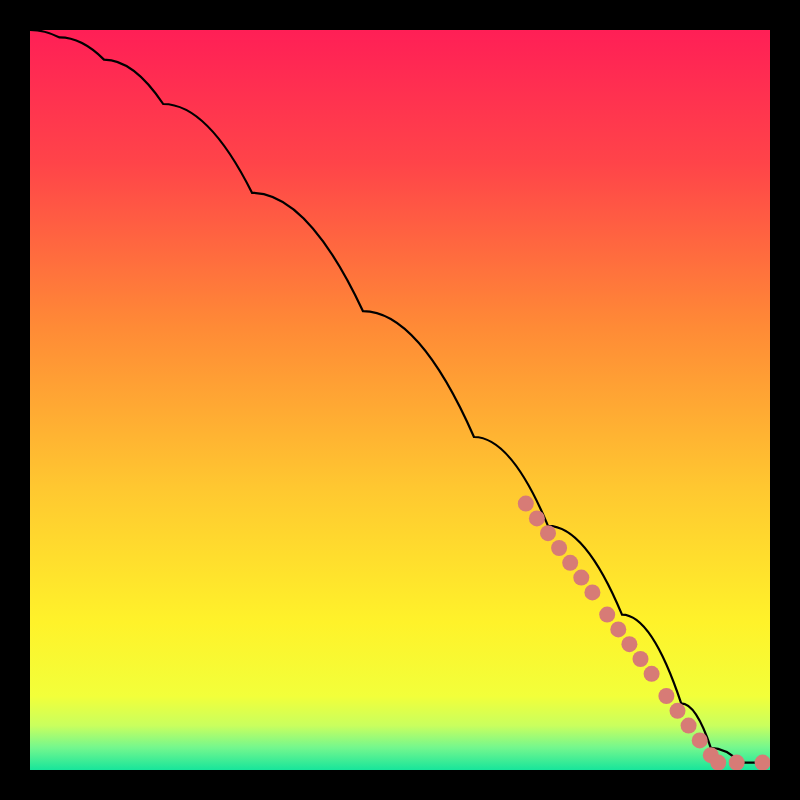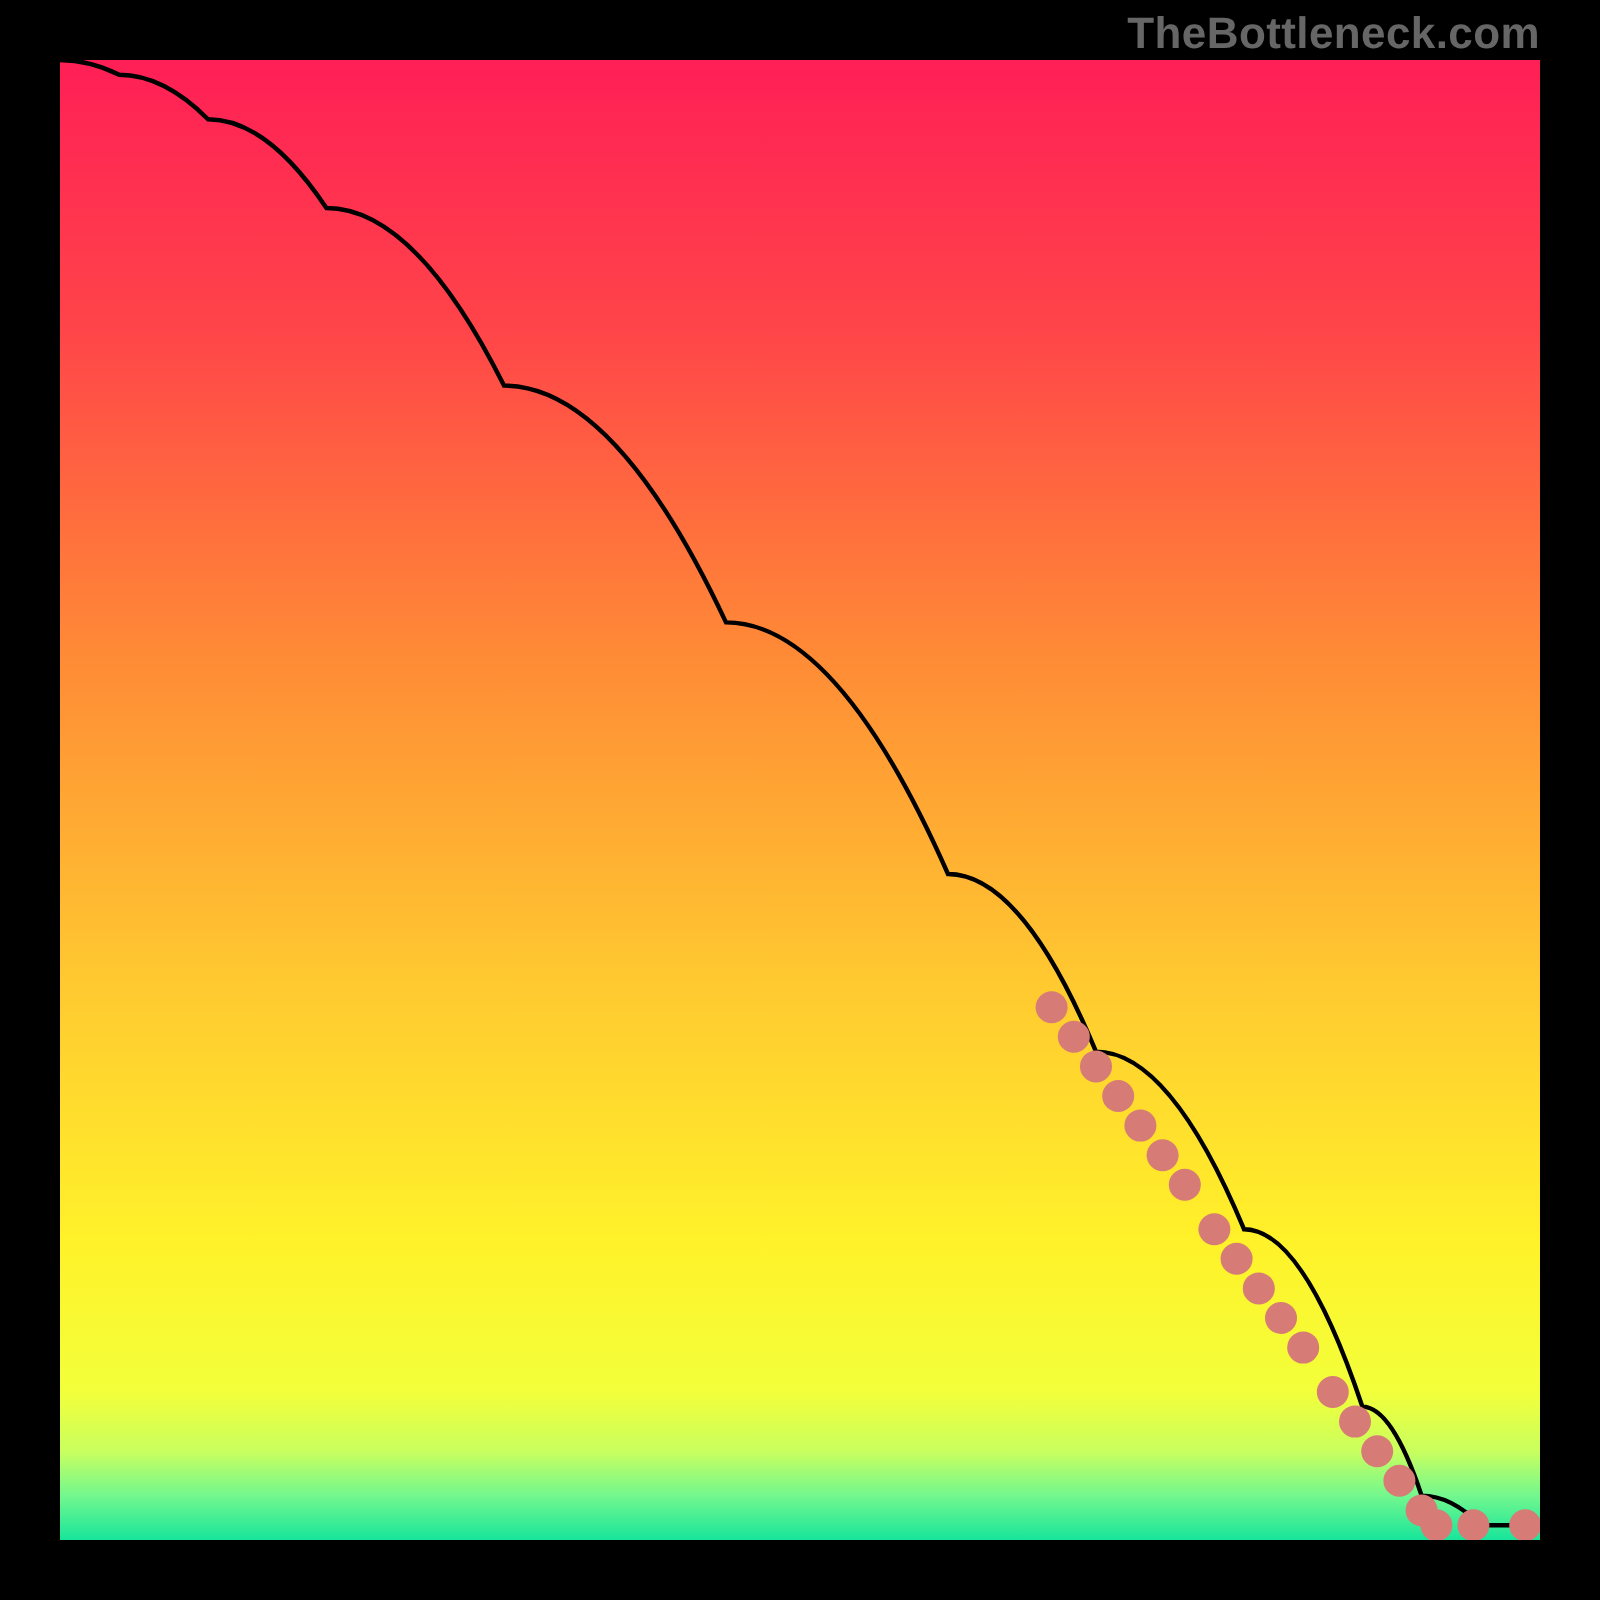--- a/index.html
+++ b/index.html
@@ -41,21 +41,20 @@
     font-size: 22px;
     font-weight: 600;
     color: #666;
     letter-spacing: 0.2px;
   }
 </style>
 </head>
 <body>
 
 <div class="chart-wrap">
-  <div class="watermark">TheBottleneck.com</div>
   <div class="plot-area">
     <svg class="gradient-bg" viewBox="0 0 740 740" preserveAspectRatio="none">
       <defs>
         <linearGradient id="bg-grad" x1="0" y1="0" x2="0" y2="1">
             <stop offset="0%" stop-color="#ff1f56"></stop>
             <stop offset="18%" stop-color="#ff4449"></stop>
             <stop offset="40%" stop-color="#ff8a36"></stop>
             <stop offset="62%" stop-color="#ffc830"></stop>
             <stop offset="80%" stop-color="#fff22a"></stop>
             <stop offset="90%" stop-color="#f2ff3a"></stop>

